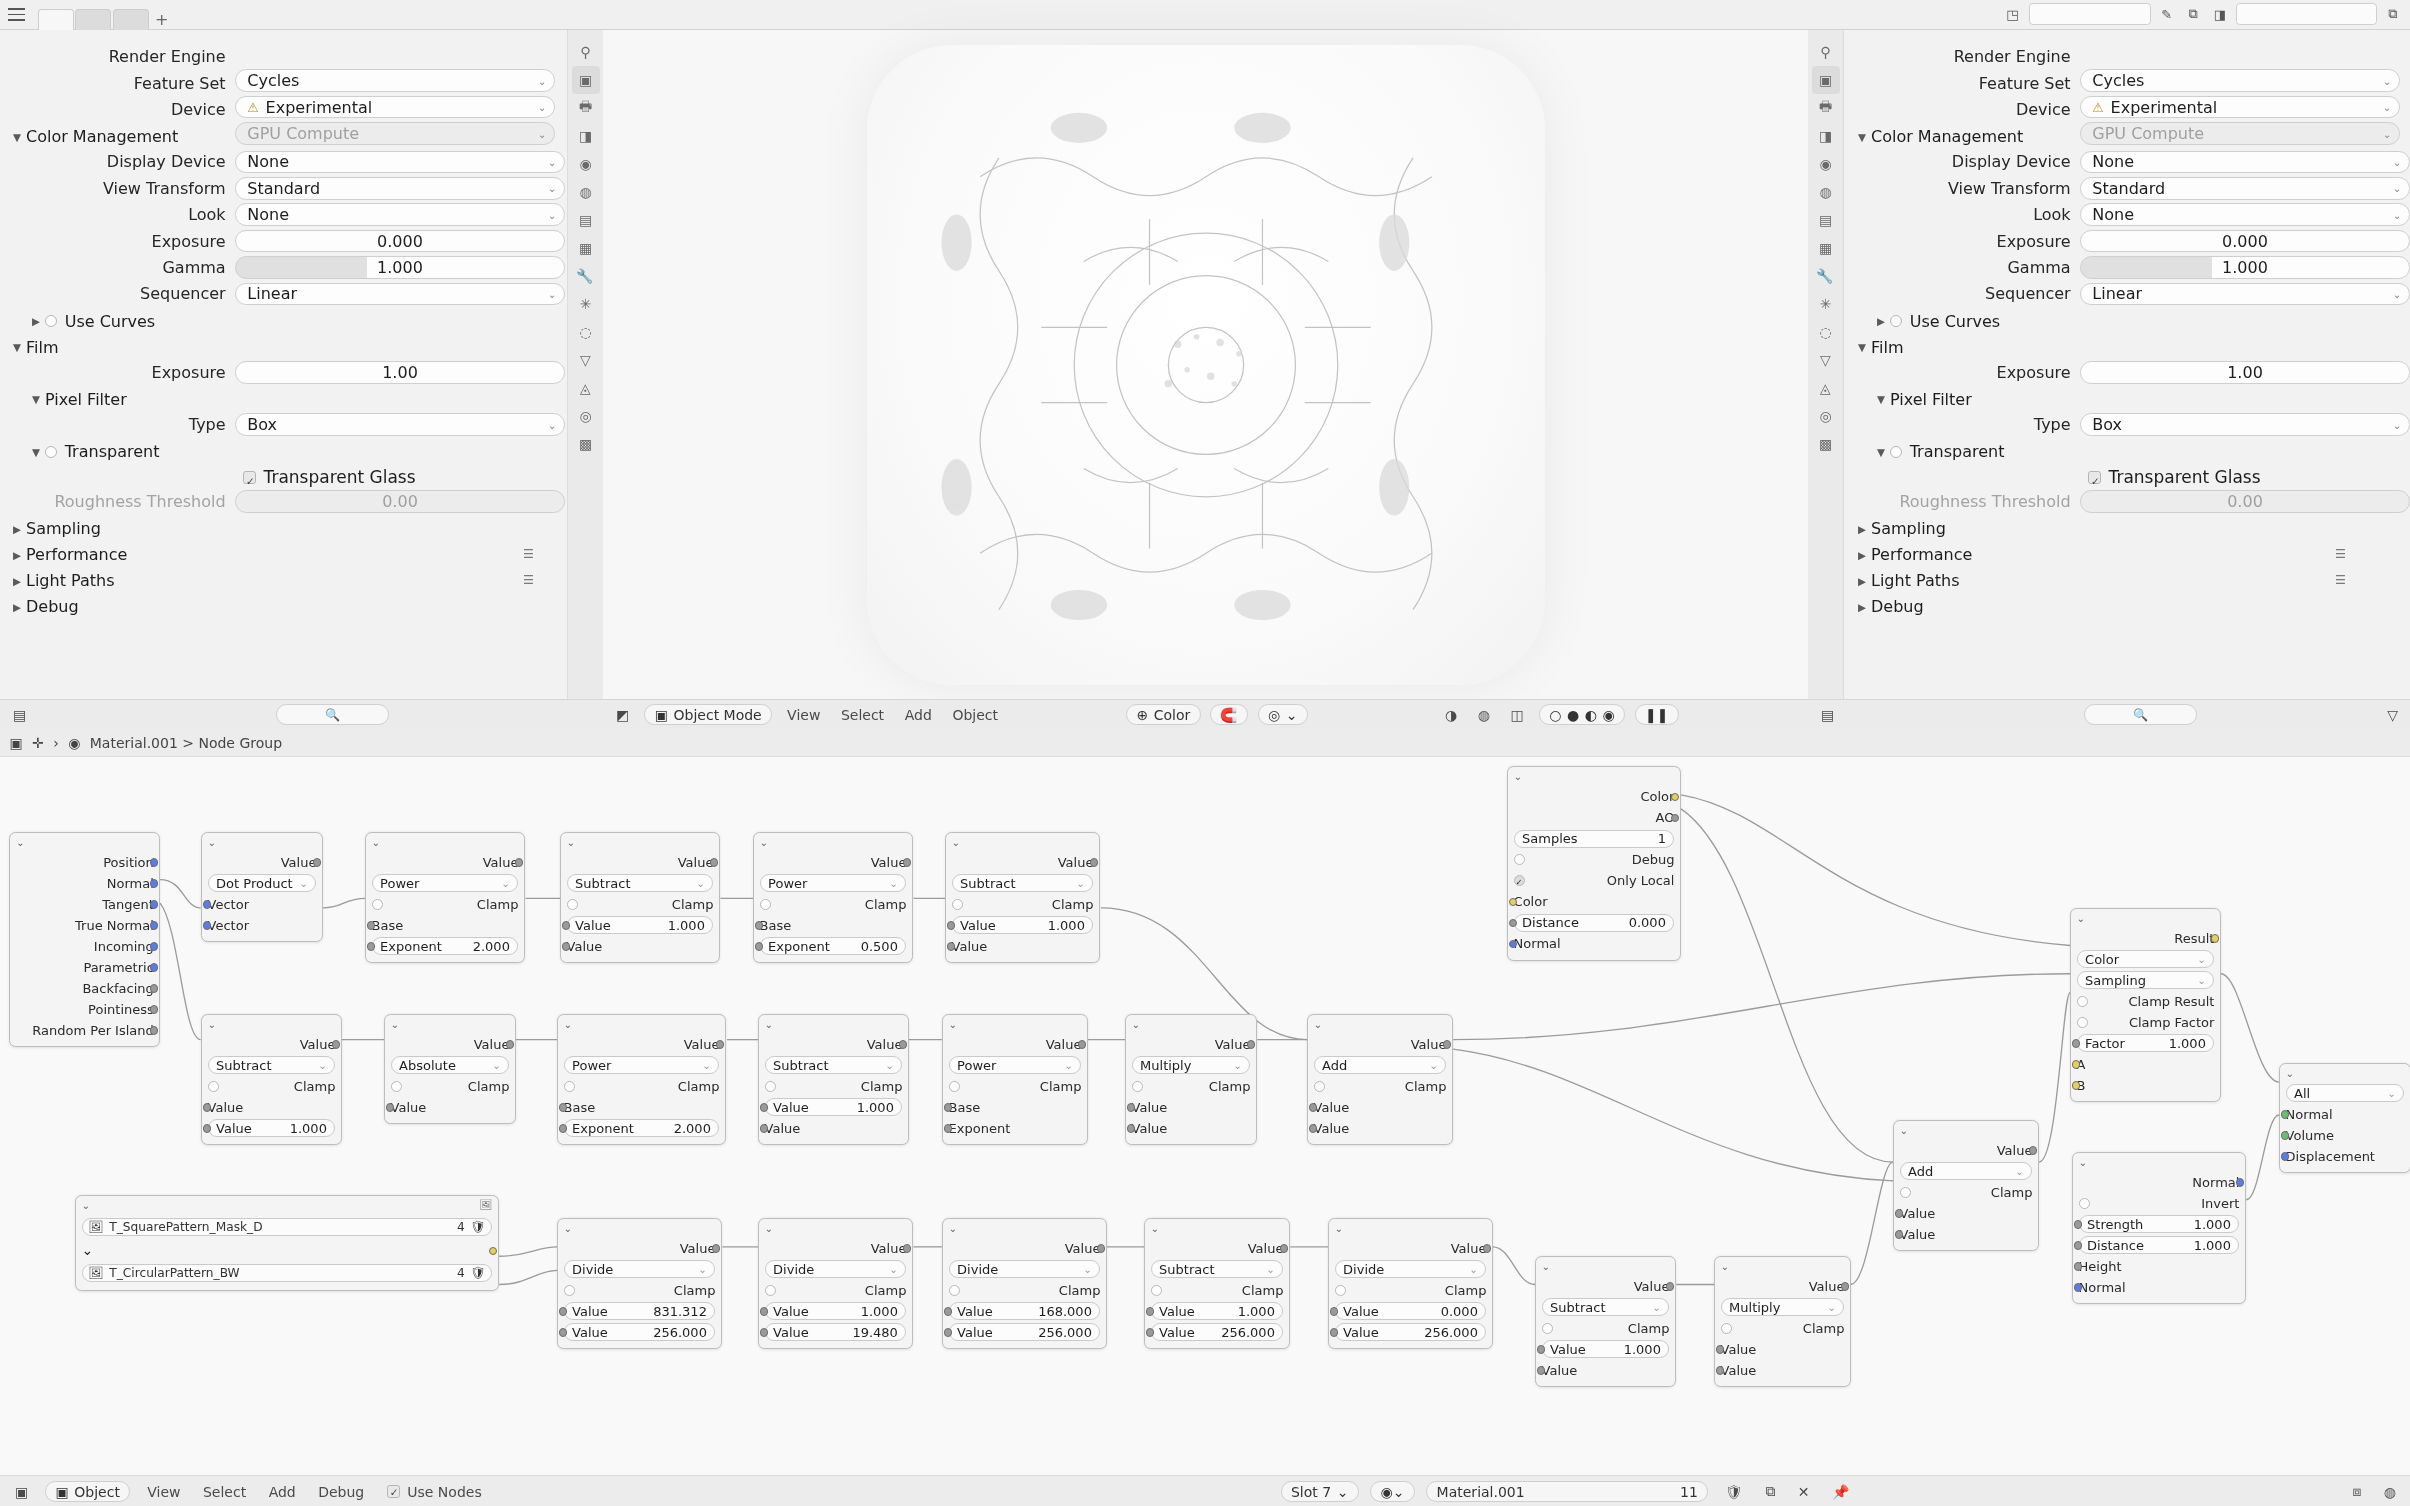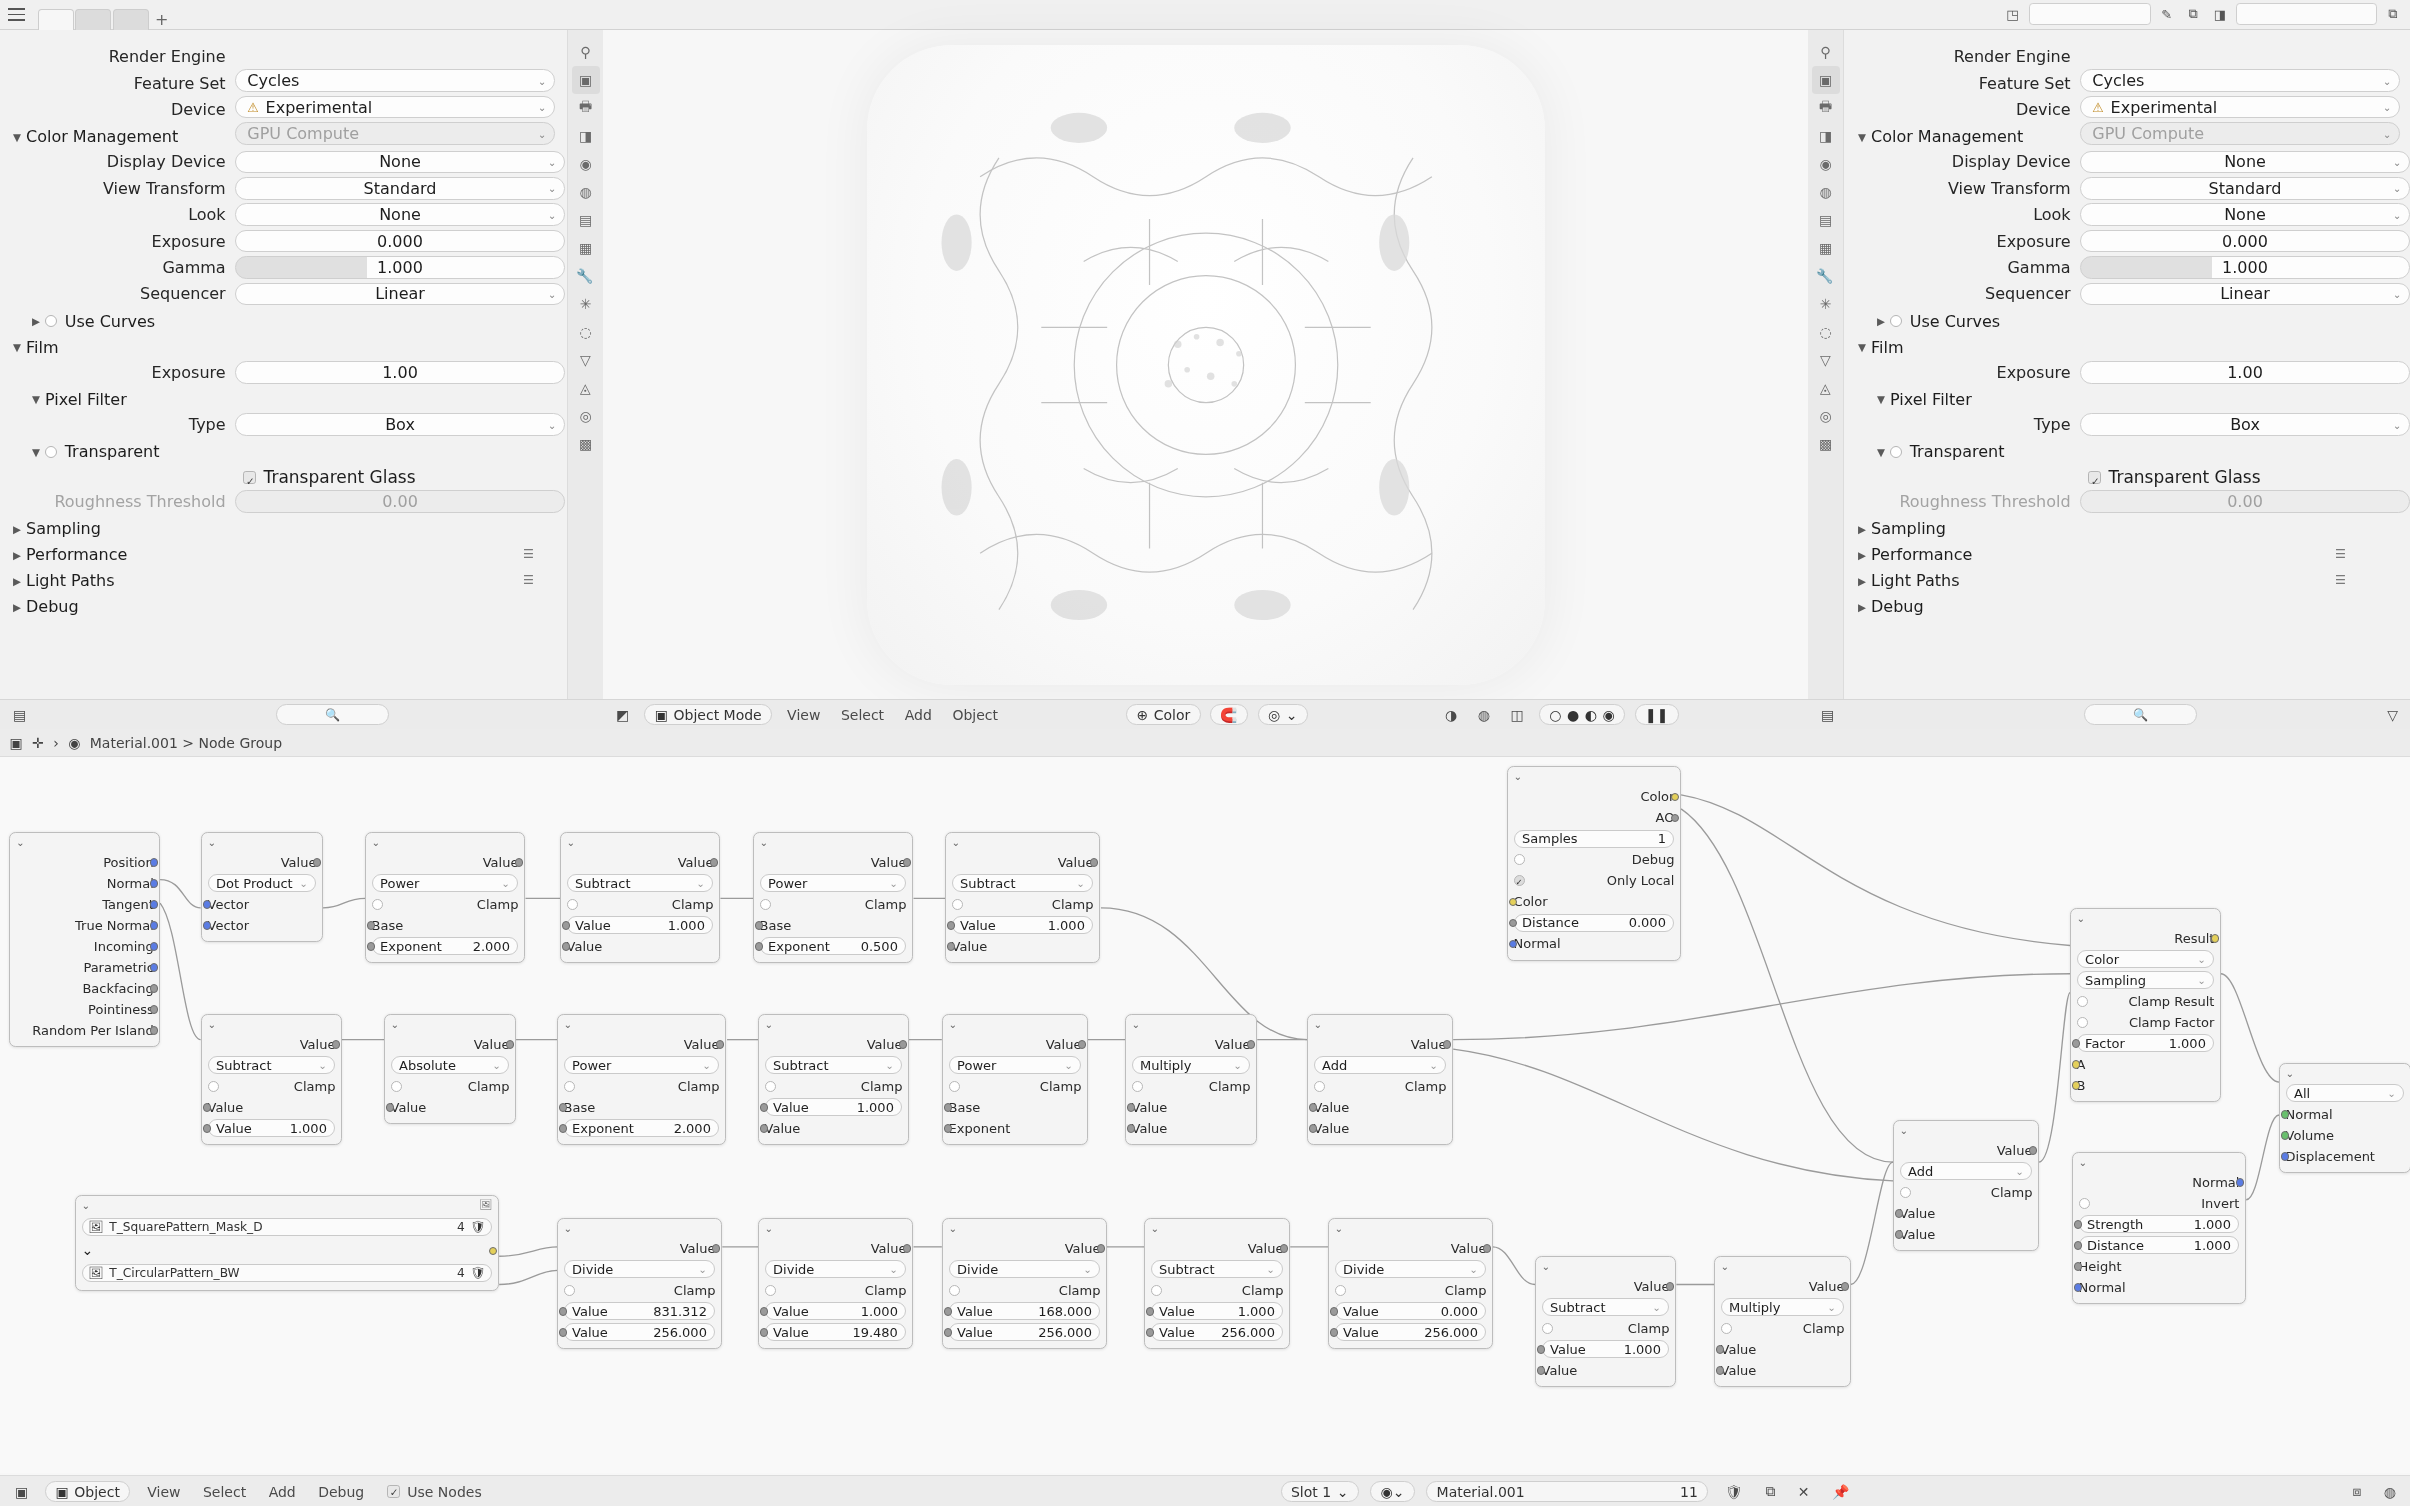--- a/index.html
+++ b/index.html
@@ -50,21 +50,21 @@
   .tabbtn.active { background:#dcdcdc; }
 
   .props-body { position:absolute; top:7px; width:567px; height:669px; padding-top:7.5px; }
   .props-left .props-body { left:0; }
   .props-right .props-body { left:36px; }
 
   .row { display:flex; align-items:center; height:24.5px; margin-bottom:1.9px; }
   .row .lbl { width:235px; text-align:right; padding-right:9.4px; color:#262626; font-size:16px; white-space:nowrap; }
   .ctl { height:22.6px; background:#fdfdfd; border:0.9px solid #cfcfcf; border-radius:11.3px; display:flex; align-items:center;
          padding:0 11.3px; font-size:16px; color:#1d1d1d; position:relative; }
-  .ctl.w340 { width:320px;margin-top:48px; } .ctl.w350 { width:330px;justify-content:center; }
+  .ctl.w340 { width:320px;margin-top:48px; } .ctl.w350 { width:330px; }
   .ctl.disabled { background:#ececec; color:#a0a0a0; }
   .ctl .caret { position:absolute; right:7.5px; color:#888; font-size:10.4px; }
   .ctl.num { justify-content:center; }
   .ctl.slider { background:linear-gradient(to right,#e0e0e0 0 40%, #fdfdfd 40% 100%); justify-content:center; }
   .warnicon { color:#c08a23; margin-right:6.6px; font-size:13px; }
 
   .section { display:flex; align-items:center; height:26px; padding-left:13px; font-size:16px; color:#1d1d1d; }
   .section .tri { display:inline-block; width:13px; color:#5a5a5a; font-size:10.4px; }
   .subrow { display:flex; align-items:center; height:24.5px; padding-left:22.6px; }
   .checkbox { width:13px; height:13px; border:0.9px solid #b5b5b5; background:#fff; border-radius:2.8px; margin-right:7.5px; display:inline-block;}
@@ -1379,21 +1379,21 @@
       </div>
       <div class="mini">View</div>
       <div class="mini">Select</div>
       <div class="mini">Add</div>
       <div class="mini">Debug</div>
       <div class="mini">
         <span class="checkbox checked"></span>
         <span>Use Nodes</span>
       </div>
       <div class="pill" style="margin-left:782px">
-        <span>Slot 1</span>
+        <span>Slot 7</span>
         <span>⌄</span>
       </div>
       <div class="pill">◉⌄</div>
       <div class="pill" style="width:282px">
         <span style="flex:1">Material.001</span>
         <span>11</span>
       </div>
       <div class="mini">🛡</div>
       <div class="mini">⧉</div>
       <div class="mini">✕</div>

